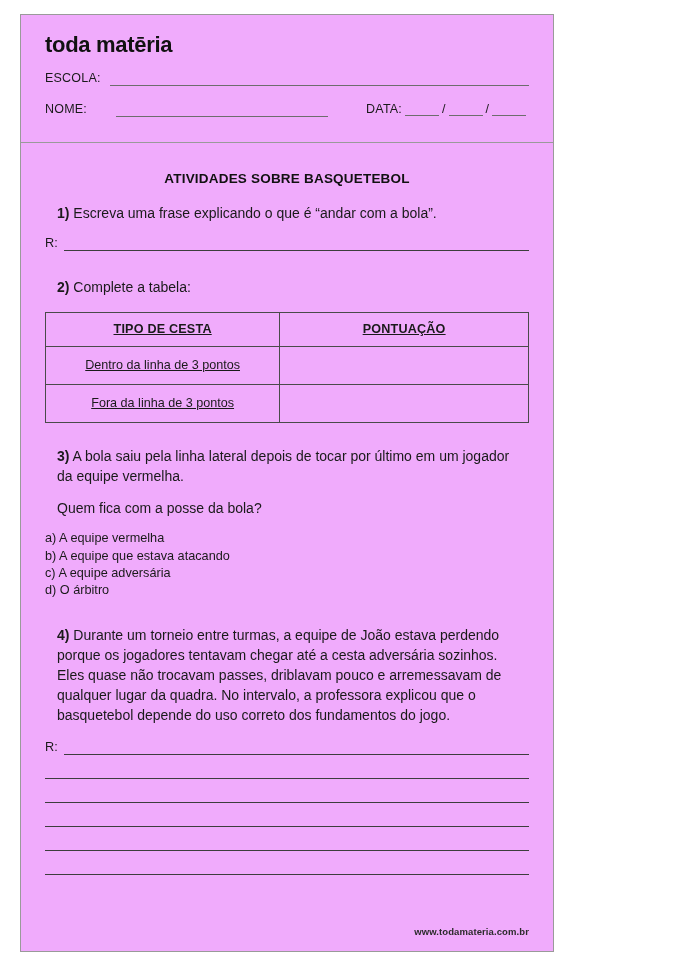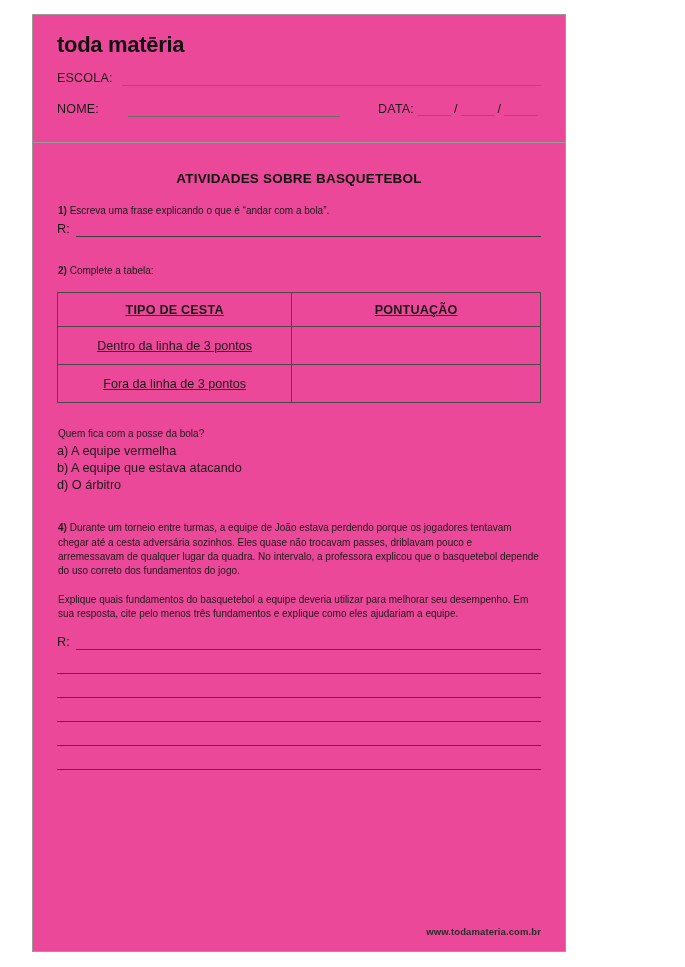--- a/index.html
+++ b/index.html
@@ -11,27 +11,27 @@
     width: 685px;
     height: 967px;
     font-family: "Liberation Sans", sans-serif;
     color: #1a1a1a;
     position: relative;
     overflow: hidden;
   }
 
   .page {
     position: absolute;
-    left: 32px;
+    left: 20px;
     top: 14px;
     width: 534px;
     height: 938px;
     border: 1.5px solid #9a9a9a;
     box-sizing: border-box;
-    background: #ec4899;
+    background: #f0abfc;
   }
 
   
   .header {
     position: relative;
     height: 128px;
     border-bottom: 1.5px solid #9a9a9a;
     box-sizing: border-box;
   }
 
@@ -100,24 +100,24 @@
     text-align: center;
     font-size: 13.5px;
     font-weight: bold;
     letter-spacing: 0.2px;
     margin-top: 28px;
     margin-bottom: 18px;
     color: #111111;
   }
 
   .q-text {
-    font-size: 10px;
+    font-size: 14px;
     line-height: 1.42;
     color: #1a1a1a;
-    margin: 1px;
+    margin: 12px;
   }
   .q-num {
     font-weight: bold;
   }
 
   .answer-line {
     display: flex;
     align-items: flex-end;
     margin-top: 4px;
   }
@@ -259,32 +259,36 @@
           </tr>
           <tr>
             <td>Fora da linha de 3 pontos</td>
             <td></td>
           </tr>
         </tbody>
       </table>
     </div>
 
     <div class="q3-block">
+      <p class="q-text">
+        <span class="q-num">3)</span>
+        <span>A bola saiu pela linha lateral depois de tocar por último em um jogador da equipe vermelha.</span>
+      </p>
       <p class="q-text q3-sub">Quem fica com a posse da bola?</p>
       <div class="option">a) A equipe vermelha</div>
       <div class="option">b) A equipe que estava atacando</div>
+      <div class="option">c) A equipe adversária</div>
       <div class="option">d) O árbitro</div>
     </div>
 
     <div class="q4-block">
       <p class="q-text">
         <span class="q-num">4)</span>
         <span>Durante um torneio entre turmas, a equipe de João estava perdendo porque os jogadores tentavam chegar até a cesta adversária sozinhos. Eles quase não trocavam passes, driblavam pouco e arremessavam de qualquer lugar da quadra. No intervalo, a professora explicou que o basquetebol depende do uso correto dos fundamentos do jogo.</span>
       </p>
-      <p class="q-text q4-para2">Explique quais fundamentos do basquetebol a equipe deveria utilizar para melhorar seu desempenho. Em sua resposta, cite pelo menos três fundamentos e explique como eles ajudariam a equipe.</p>
 
       <div class="q4-answers">
         <div class="answer-line">
           <span class="answer-prefix">R:</span>
           <span class="answer-rule"></span>
         </div>
         <div class="blank-rule"></div>
         <div class="blank-rule"></div>
         <div class="blank-rule"></div>
         <div class="blank-rule"></div>

